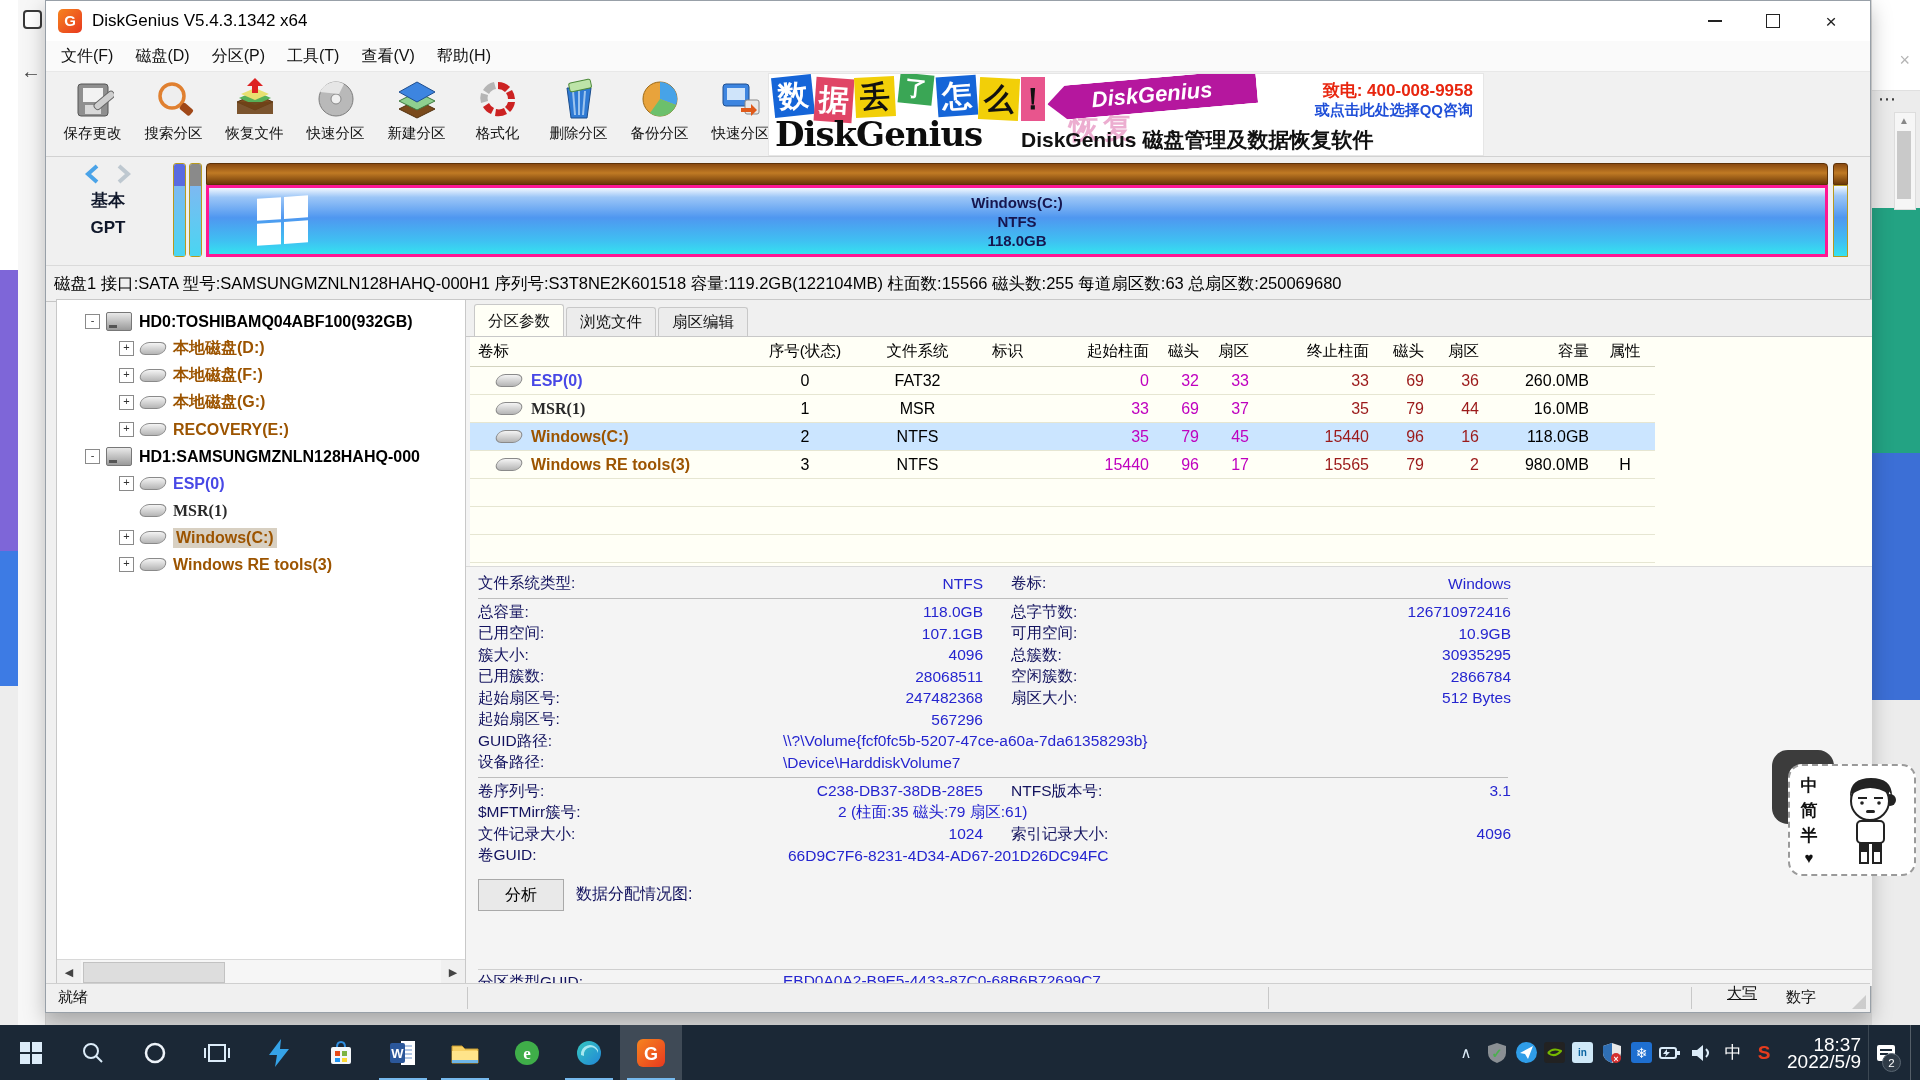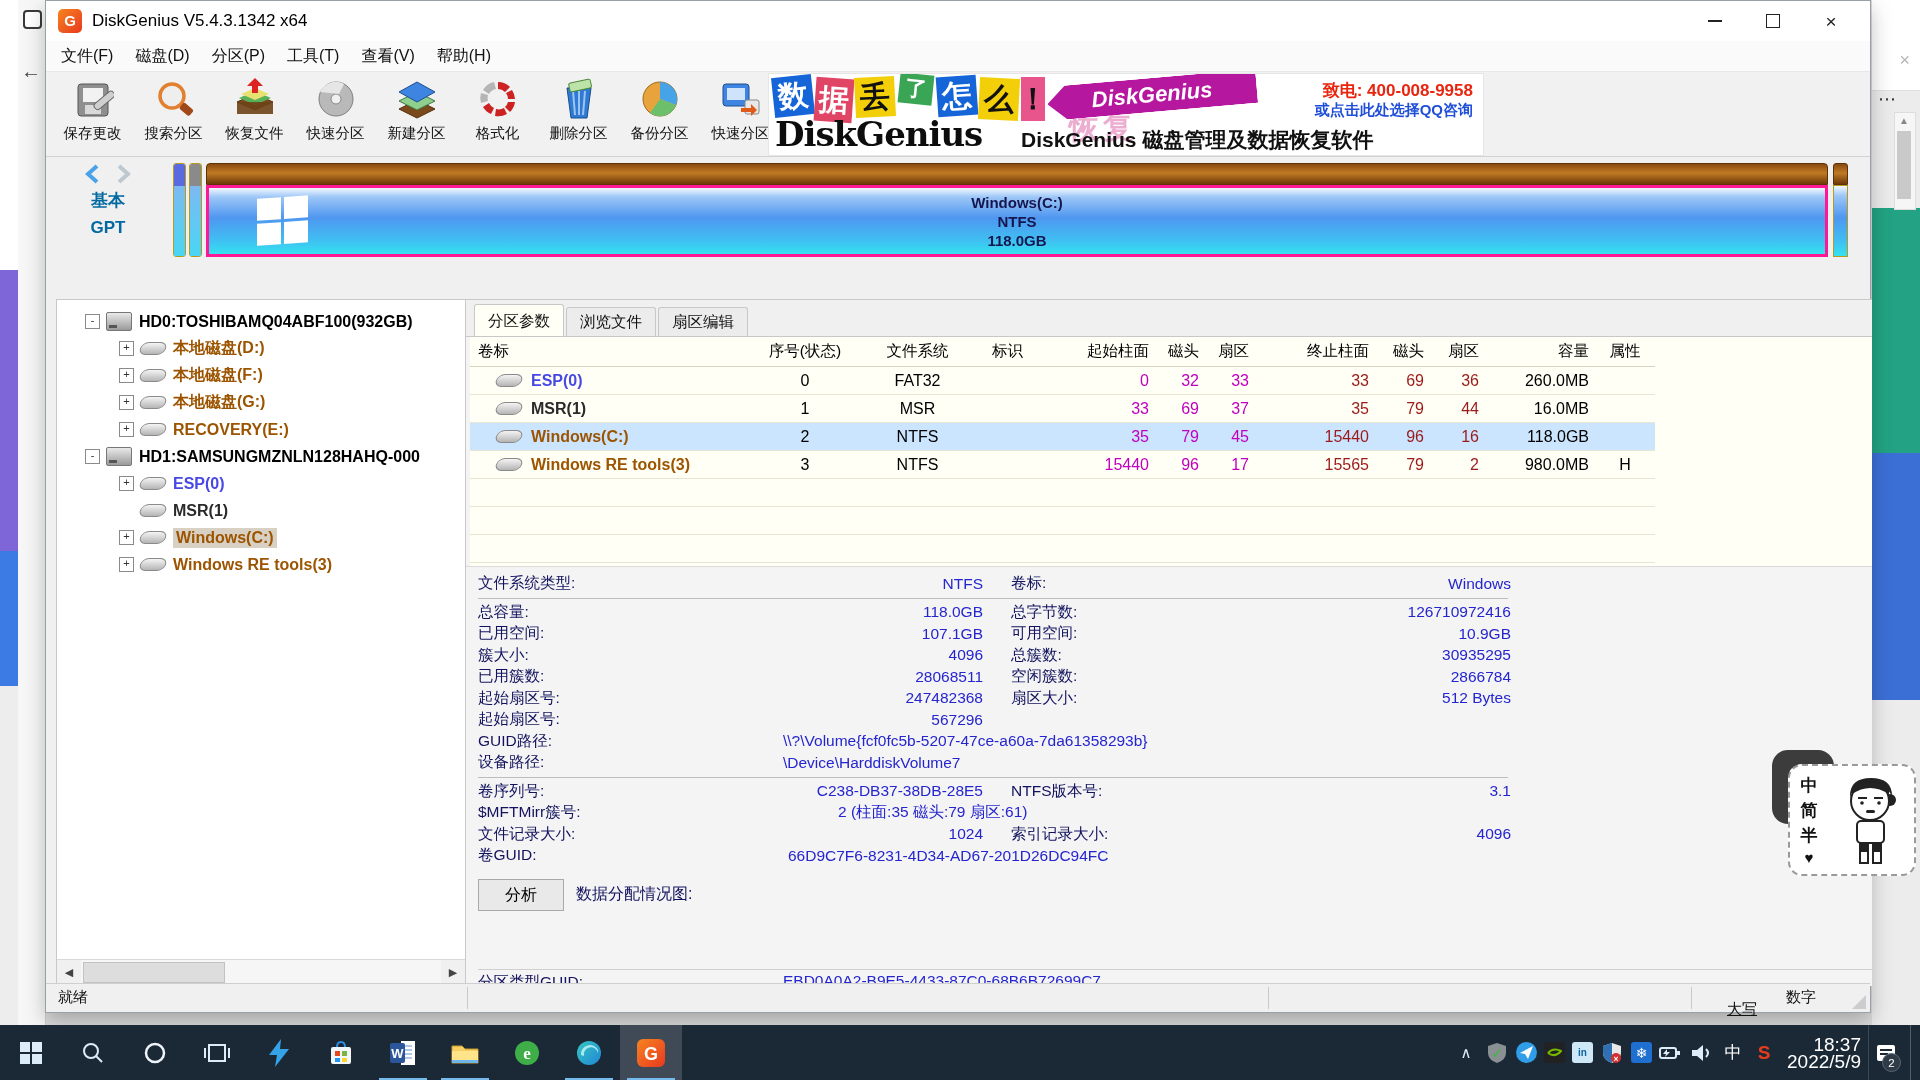--- a/index.html
+++ b/index.html
@@ -56,21 +56,21 @@
   .bn-ribbon{position:absolute;left:278px;top:4px;width:210px;height:34px;background:#b5179e;transform:rotate(-5deg);display:flex;align-items:center;justify-content:center;clip-path:polygon(0 50%,9% 0,100% 0,100% 100%,9% 100%);}
   .bn-ribbon span{color:#fff;font-weight:bold;font-size:22px;font-style:italic;}
   .bn-ghost{position:absolute;left:300px;top:34px;font-weight:bold;font-size:30px;color:rgba(200,20,120,.35);letter-spacing:4px;}
   .bn-phone{position:absolute;right:10px;top:5px;color:#e8260f;font-weight:bold;font-size:17px;}
   .bn-qq{position:absolute;right:10px;top:27px;color:#1f4fd8;font-weight:bold;font-size:15px;}
   .bn-sub{position:absolute;left:252px;top:52px;font-size:21px;font-weight:bold;color:#111;}
 
   
   .diskmap{position:relative;height:108px;background:#f0f0f0;}
   .dm-nav{position:absolute;left:36px;top:6px;width:52px;display:flex;justify-content:space-between;}
-  .dm-type{position:absolute;left:20px;top:30px;width:84px;text-align:center;font-size:17px;font-weight:bold;color:#0369a1;line-height:27px;}
+  .dm-type{position:absolute;left:20px;top:30px;width:84px;text-align:center;font-size:17px;font-weight:bold;color:#0f172a;line-height:27px;}
   .dm-smallbar{position:absolute;top:6px;width:13px;height:94px;border:1px solid #b89a1e;border-radius:3px;box-sizing:border-box;}
   .dm-sb-cap{height:22px;border-radius:2px 2px 0 0;}
   .dm-sb-body{height:70px;background:linear-gradient(#7db9f2,#49d6f2);}
   .dm-box{position:absolute;top:6px;height:94px;}
   .dm-brown{height:22px;background:linear-gradient(#8a4a10,#c07a24 45%,#6e3a08);border:1px solid #5e3208;border-radius:4px 4px 0 0;box-sizing:border-box;}
   .dm-front{position:relative;height:72px;box-sizing:border-box;background:linear-gradient(#f2f8ff,#9cc6f7 14%,#4f97f0 45%,#3fc0f2 80%,#35e2f0);}
   .dm-front.sel{border:3px solid #ff1793;}
   .dm-text{position:absolute;inset:0;display:flex;flex-direction:column;align-items:center;justify-content:center;line-height:19px;font-size:15px;font-weight:bold;color:#16164f;}
   .winflag{position:absolute;left:48px;top:9px;width:52px;height:48px;display:grid;grid-template-columns:24px 24px;grid-template-rows:22px 22px;gap:3px;transform:skewY(-4deg);}
   .winflag div{background:#fff;}
@@ -81,21 +81,21 @@
   .tree{position:absolute;left:10px;top:298px;width:410px;height:687px;background:#fff;border:1px solid #c8c8c8;box-sizing:border-box;}
   .tree-items{position:absolute;top:8px;left:0;right:0;}
   .titem{height:27px;display:flex;align-items:center;font-size:16px;font-weight:bold;white-space:nowrap;}
   .titem .exp{width:13px;height:13px;border:1px solid #8a8a8a;background:#fff;font-size:11px;line-height:11px;text-align:center;color:#333;margin-right:6px;flex:none;font-weight:normal;}
   .titem .exp.none{visibility:hidden;}
   .lvl0{padding-left:28px;}
   .lvl1{padding-left:62px;}
   .ic-disk{width:24px;height:17px;margin-right:7px;flex:none;background:linear-gradient(#e9e9e9,#9a9a9a);border:1px solid #777;border-radius:2px;position:relative;}
   .ic-disk::after{content:"";position:absolute;left:2px;bottom:2px;width:8px;height:3px;background:#555;}
   .ic-vol{width:24px;height:11px;margin-right:7px;flex:none;background:linear-gradient(#f4f4f4,#b5b5b5);border:1px solid #8a8a8a;border-radius:45%/80%;transform:skewX(-18deg);}
-  .t-black{color:#000;} .t-brown{color:#9c5400;} .t-blue{color:#4848e6;} .t-dark{color:#2a2a2a;}
+  .t-black{color:#000;} .t-brown{color:#9c5400;} .t-blue{color:#4848e6;} .t-dark{color:#2a2a2a;font-family:Liberation Serif, serif;}
   .tsel{background:#d8d0c2;padding:1px 3px;}
   .tree-hscroll{position:absolute;left:0;right:0;bottom:0;height:25px;background:#f0f0f0;border-top:1px solid #d8d8d8;display:flex;align-items:stretch;}
   .hs-arrow{width:24px;display:flex;align-items:center;justify-content:center;background:#f0f0f0;color:#444;font-size:11px;}
   .hs-track{flex:1;position:relative;background:#f6f6f6;}
   .hs-thumb{position:absolute;left:2px;top:2px;bottom:2px;width:140px;background:#dddddd;border:1px solid #c2c2c2;}
 
   
   .content{position:absolute;left:420px;top:298px;width:1406px;height:687px;background:#f4f4f4;border-top:1px solid #c8c8c8;box-sizing:border-box;overflow:hidden;}
   .tabs{height:37px;background:#f0f0f0;display:flex;align-items:flex-end;padding-left:8px;border-bottom:1px solid #c8c8c8;box-sizing:border-box;}
   .tab{padding:0 13px;height:28px;line-height:28px;font-size:15.5px;background:#ececec;border:1px solid #c8c8c8;border-bottom:none;margin-right:2px;border-radius:3px 3px 0 0;color:#111;}
@@ -134,21 +134,21 @@
   .dsep{height:1px;background:#bdbdbd;width:1030px;margin:3px 0;}
   .analyze{display:flex;align-items:center;margin-top:12px;}
   .analyze-btn{width:84px;height:30px;border:1px solid #a9a9a9;background:#e9e9e9;text-align:center;line-height:30px;font-size:16px;color:#000;}
   .analyze-lbl{margin-left:12px;color:#12125e;font-size:16px;}
   .clipped{position:absolute;left:12px;right:0;bottom:0;height:14px;overflow:hidden;border-top:1px solid #cfcfcf;display:flex;white-space:nowrap;font-size:15.5px;padding-top:2px;}
 
   
   .statusbar{position:absolute;left:0;bottom:0;width:100%;height:28px;background:#f0f0f0;border-top:1px solid #cfcfcf;font-size:15px;color:#111;}
   .sb-ready{position:absolute;left:12px;top:4px;}
   .sb-sep{position:absolute;top:3px;bottom:3px;width:1px;background:#c8c8c8;}
-  .sb-caps{position:absolute;left:1681px;top:16px;text-decoration:underline;}
+  .sb-caps{position:absolute;left:1681px;top:0;text-decoration:underline;}
   .sb-num{position:absolute;left:1740px;top:4px;}
   .sb-grip{position:absolute;right:4px;bottom:3px;width:14px;height:14px;background:
     linear-gradient(135deg,transparent 50%,#b5b5b5 50%);clip-path:polygon(100% 0,100% 100%,0 100%);opacity:.6;}
 
   
   .ime{position:absolute;left:1788px;top:764px;width:128px;height:112px;z-index:40;}
   .ime-shadow{position:absolute;left:-16px;top:-14px;width:62px;height:74px;background:#3c3c3c;border-radius:16px;}
   .ime-card{position:absolute;inset:0;background:#fff;border:2px dashed #9a9a9a;border-radius:14px;display:flex;}
   .ime-chars{width:38px;display:flex;flex-direction:column;align-items:center;justify-content:center;gap:2px;font-size:17px;font-weight:bold;color:#111;}
   .ime-man{flex:1;display:flex;align-items:center;justify-content:center;}
@@ -390,20 +390,21 @@
             <div>118.0GB</div>
           </div>
         </div>
       </div>
       <div class="dm-box" style="left:1787px;width:15px;">
         <div class="dm-brown" style="border-radius:3px 3px 0 0;"></div>
         <div class="dm-front" style="border:1px solid #b89a1e;"></div>
       </div>
     </div>
 
+    <div class="diskinfo">磁盘1 接口:SATA 型号:SAMSUNGMZNLN128HAHQ-000H1 序列号:S3T8NE2K601518 容量:119.2GB(122104MB) 柱面数:15566 磁头数:255 每道扇区数:63 总扇区数:250069680</div>
 
     <div class="tree">
       <div class="tree-items">
         <div class="titem lvl0">
           <span class="exp">-</span>
             <span class="ic-disk"></span>
             <span class="t-black">HD0:TOSHIBAMQ04ABF100(932GB)</span>
         </div>
         <div class="titem lvl1">
           <span class="exp">+</span>

